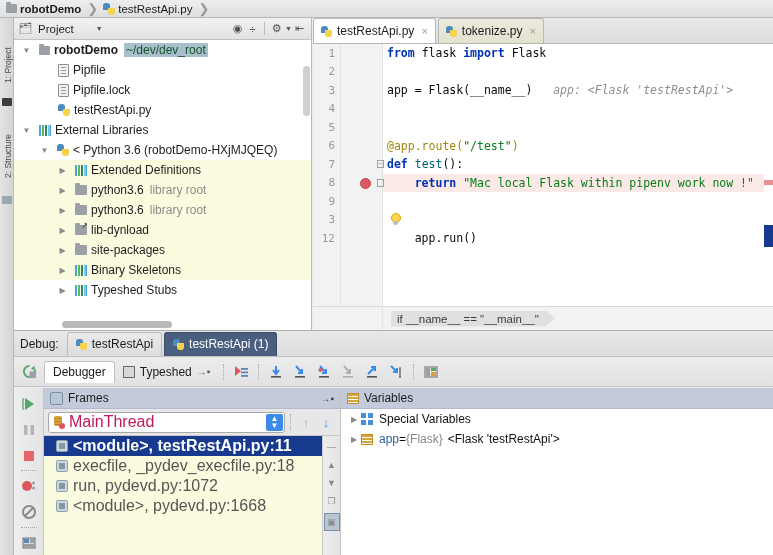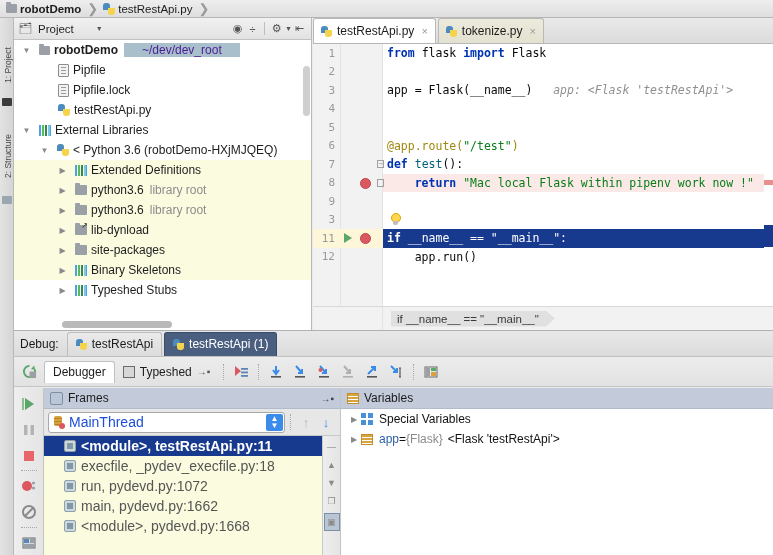--- a/index.html
+++ b/index.html
@@ -80,21 +80,21 @@
     height: 20px; display: flex; align-items: center; white-space: nowrap;
     font-size: 12px; color: #1d1d1d; padding-right: 4px;
   }
   .trow.hl { background: #fbfbe0; }
   .twist {
     width: 13px; text-align: center; font-size: 8px; color: #8a8a8a; flex: none;
   }
   .tlabel { margin-left: 4px; }
   .tlabel.bold { font-weight: bold; }
   .tsub { color: #8c8c8c; margin-left: 6px; }
-  .path-sel { background:#a9bfcc; color:#4c1d95; padding:0 18px; }
+  .path-sel { background:#a9bfcc; color:#14532d; padding:0 2px; }
 
   .ico-file {
     width: 11px; height: 13px; background: #f2f2f2; border: 1px solid #8d8d8d;
     position: relative; flex: none; border-radius: 1px;
   }
   .ico-file:before {
     content:""; position:absolute; left:2px; top:2px; right:2px; height:1px;
     background:#9a9a9a; box-shadow: 0 3px 0 #9a9a9a, 0 6px 0 #9a9a9a;
   }
   .ico-lib {
@@ -265,43 +265,43 @@
   }
   .pane-head .nm { margin-left:5px; }
   .thread-row {
     height: 27px; display:flex; align-items:center; padding:3px 4px;
     background:#e7e7e7; border-bottom:1px solid #c9c9c9;
   }
   .thread-select {
     flex:1; height:21px; background:#fff; border:1px solid #a8a8a8; border-radius:3px;
     display:flex; align-items:center; padding:0 2px 0 4px; position:relative;
   }
-  .thread-select .nm { margin-left:5px; font-size:14px; color:#1d4ed8; }
+  .thread-select .nm { margin-left:5px; font-size:16px; color:#be185d; }
   .sel-arrows {
     position:absolute; right:1px; top:1px; width:17px; height:17px;
     background:#3b8bea; border-radius:2px; color:#fff; font-size:8px;
     display:flex; flex-direction:column; align-items:center; justify-content:center; line-height:7px;
   }
   .ico-thread { width:11px; height:12px; position:relative; flex:none; }
   .ico-thread:before {
     content:""; position:absolute; left:1px; top:0; width:8px; height:10px;
     background: repeating-linear-gradient(#d8a33a 0 2px, #b9822a 2px 3px);
     border-radius:2px;
   }
   .ico-thread:after {
     content:""; position:absolute; right:-1px; bottom:-1px; width:6px; height:6px;
     border-radius:50%; background:#db5860;
   }
   .frames-list {
     position:absolute; left:0; top:48px; right:18px; bottom:0;
     background:#fbfbe0; overflow:hidden;
   }
   .frame-row {
-    height: 20px; display:flex; align-items:center; padding-left:20px;
-    font-size:14px; color:#555; white-space:nowrap;
+    height: 20px; display:flex; align-items:center; padding-left:12px;
+    font-size:16px; color:#555; white-space:nowrap;
   }
   .frame-row.sel { background:#173a8f; color:#fff; font-weight:bold; }
   .ico-frame {
     width:12px; height:12px; background:#cfd8dc; border:1px solid #8ea0ab;
     border-radius:2px; flex:none; position:relative;
   }
   .ico-frame:after {
     content:""; position:absolute; left:2px; top:2px; width:6px; height:6px;
     background:#7f99a6;
   }
@@ -536,28 +536,20 @@
 
         <div class="cline">
           <span class="ln">9</span>
         </div>
 
         <div class="cline">
           <span class="ln">3</span>
           <span class="bulb"></span>
         </div>
 
-        <div class="cline">
-          <span class="gut-yellow"></span>
-          <span class="hl-sel"></span>
-          <span class="ln">11</span>
-          <span class="runarrow"></span>
-          <span class="bp"></span>
-          <span class="ctext"><span class="sel-kw">if </span><span class="sel-text">__name__ == "__main__":</span></span>
-        </div>
 
         <div class="cline">
           <span class="ln">12</span>
           <span class="ctext"><span class="plain">    app.run()</span></span>
         </div>
       </div>
 
       <div class="editor-scroll">
         <div class="es-err"></div>
         <div class="es-blue"></div>
@@ -736,24 +728,20 @@
           <div class="frame-row">
             <span class="ico-frame"></span>
             <span class="nm">execfile, _pydev_execfile.py:18</span>
           </div>
           <div class="frame-row">
             <span class="ico-frame"></span>
             <span class="nm">run, pydevd.py:1072</span>
           </div>
           <div class="frame-row">
             <span class="ico-frame"></span>
-            <span class="nm">main, pydevd.py:1662</span>
-          </div>
-          <div class="frame-row">
-            <span class="ico-frame"></span>
             <span class="nm">&lt;module&gt;, pydevd.py:1668</span>
           </div>
         </div>
 
         <div class="frames-rail">
           <div class="rail-btn">—</div>
           <div class="rail-btn">▲</div>
           <div class="rail-btn">▼</div>
           <div class="rail-btn">❐</div>
           <div class="rail-btn" style="background:#b8c6d4;border:1px solid #7d8fa5;margin-top:3px;">▣</div>

